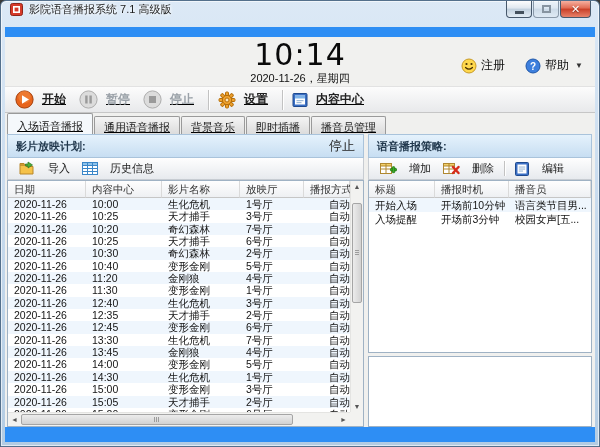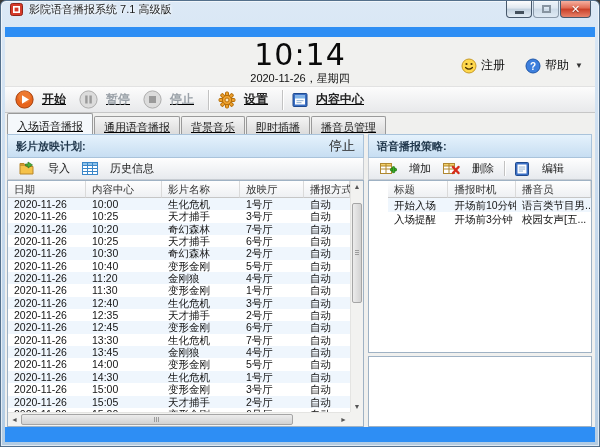--- a/index.html
+++ b/index.html
@@ -69,32 +69,32 @@
   .bbtn { display:flex; align-items:center; gap:12px; font-size:11px; color:#1c1c1c; padding:1px 6px; }
   .bsep { width:1px; height:15px; background:#c2c2c2; box-shadow:1px 0 0 #fff; margin:0 4px; }
 
   
   .grid { position:absolute; left:0; right:0; top:46px; border:1px solid #9fb2c4; background:#fff; }
   .grid-left { bottom:0; }
   .grid-right { height:173px; }
   .notes-box { position:absolute; left:0; right:0; top:222px; bottom:0; border:1px solid #9fb2c4; background:#fff; }
 
   .gridcols { position:absolute; left:0; top:0; right:13px; bottom:14px; overflow:hidden; }
-  .gridcols-r { position:absolute; inset:0; overflow:hidden;padding-left:19px; }
+  .gridcols-r { position:absolute; inset:0; overflow:hidden; }
   .ghead { display:flex; height:17px; }
   .gh { padding:2px 0 0 6px; font-size:10.5px; color:#333; white-space:nowrap;
         background:linear-gradient(#fefefe,#eef0f3); border-right:1px solid #dadada; border-bottom:1px solid #c6c6c6; }
   .grow { display:flex; height:12.35px; background:#fff; }
   .grow.alt { background:#eff6fd; }
   .gc { padding-left:6px; font-size:10.5px; line-height:12.4px; color:#141414; white-space:nowrap; overflow:hidden; }
   .grid-right .grow { height:14px; }
   .grid-right .gc { line-height:14px; font-size:10.5px; }
 
   
-  .cL0{width:78px;} .cL1{width:76px;} .cL2{width:78px;} .cL3{width:64px;} .cL4{width:46px;}
+  .cL0{width:78px;} .cL1{width:76px;} .cL2{width:78px;} .cL3{width:64px;} .cL4{width:46px;text-align:right;}
   
   .cR0{width:66px;} .cR1{width:74px;} .cR2{width:82px;}
 
   
   .vscroll { position:absolute; top:0; bottom:14px; right:0; width:13px; background:#f2f2f0; border-left:1px solid #e4e4e2; }
   .hscroll { position:absolute; left:0; right:13px; bottom:0; height:14px; background:#f2f2f0; border-top:1px solid #e4e4e2; }
   .corner { position:absolute; right:0; bottom:0; width:13px; height:14px; background:#f2f2f0; }
   .sarrow { position:absolute; font-size:7px; color:#555; text-align:center; }
   .vscroll .up { top:2px; left:0; right:0; }
   .vscroll .down { bottom:2px; left:0; right:0; }

